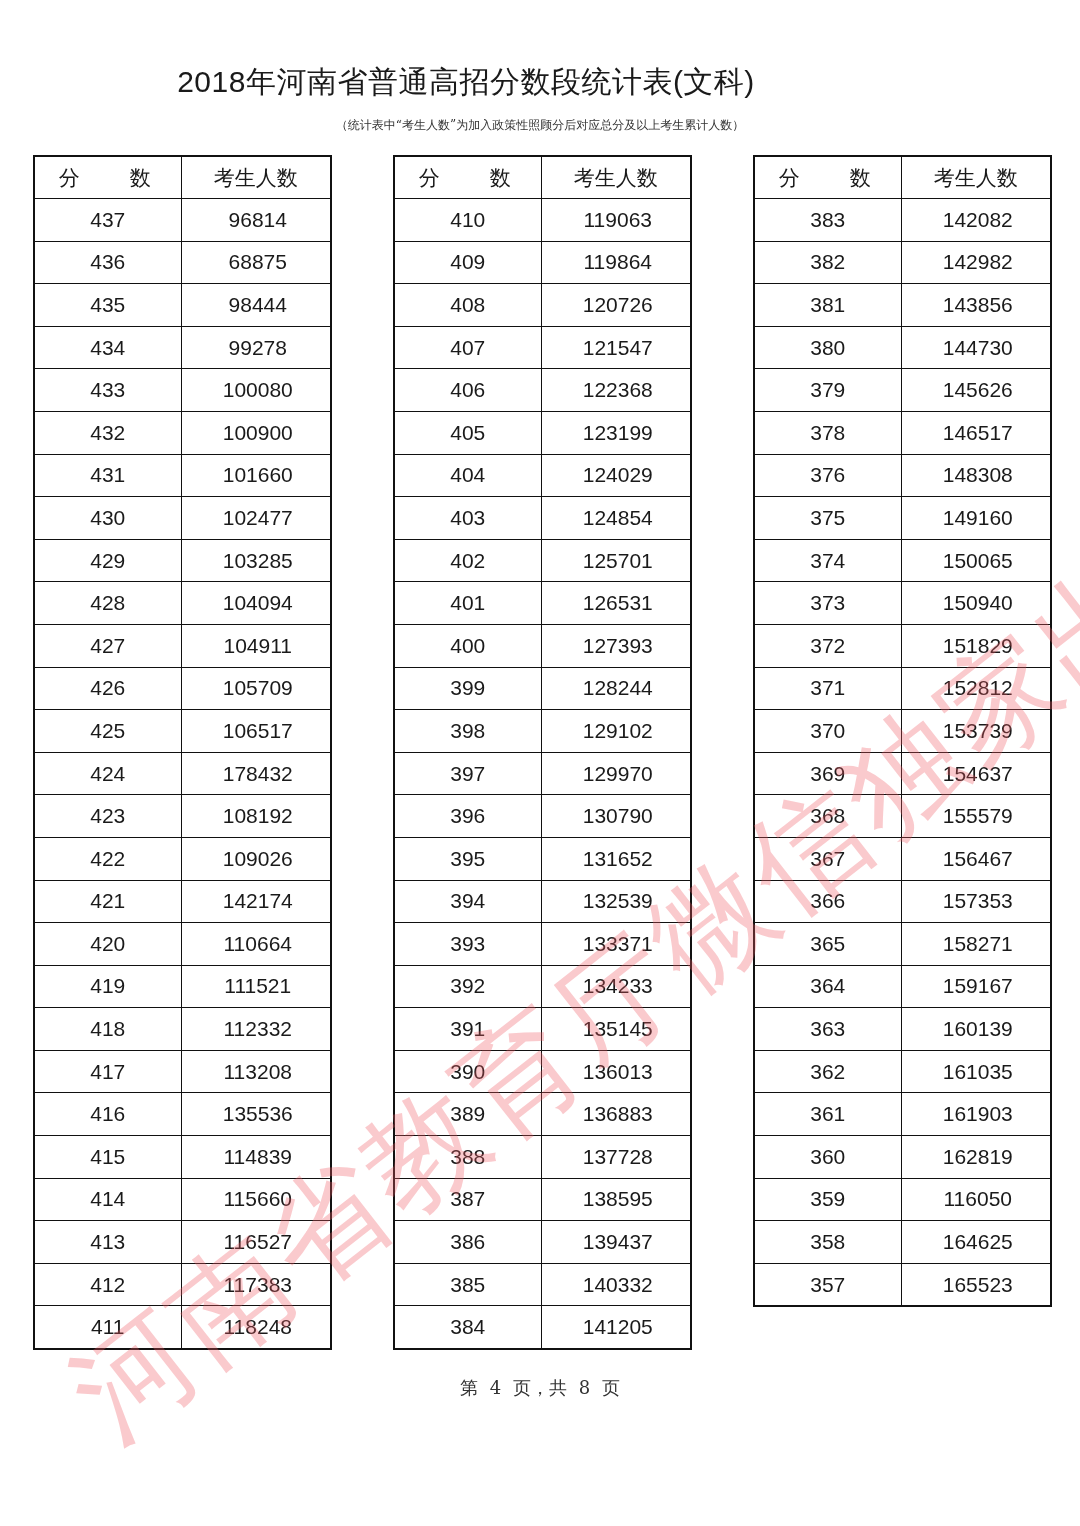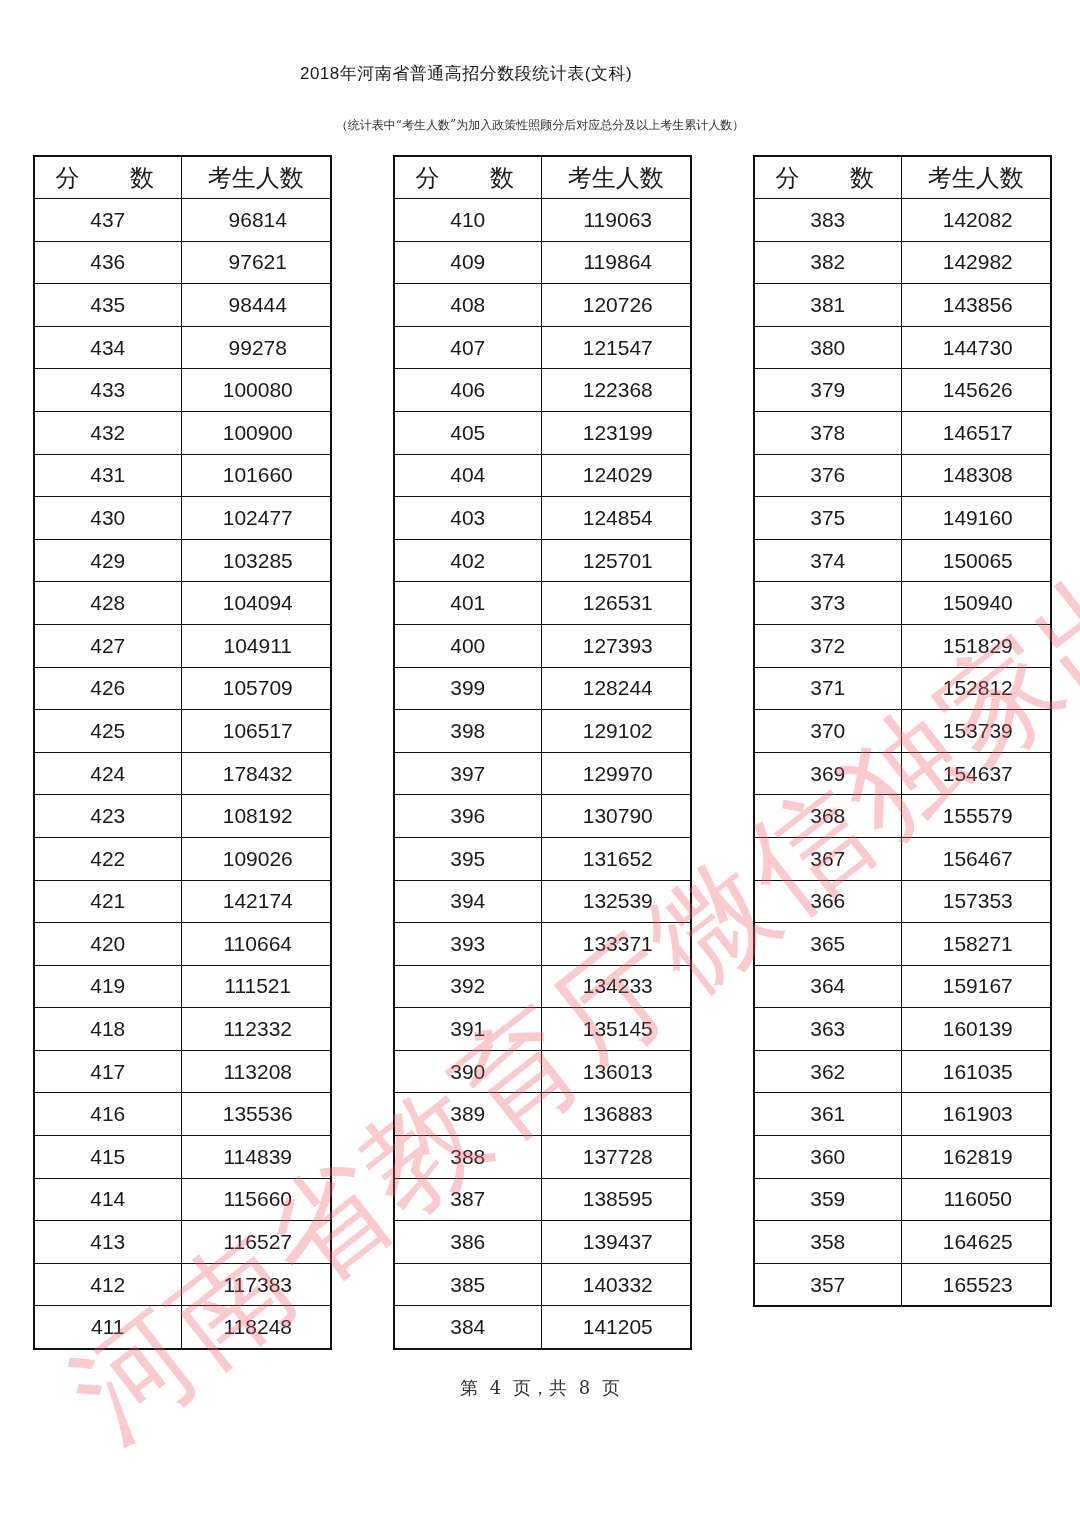--- a/index.html
+++ b/index.html
@@ -1,26 +1,26 @@
 <!DOCTYPE html>
 <html><head>
 <meta charset="utf-8">
 <style>
   html, body { margin: 0; padding: 0; background: #ffffff; }
   body { width: 1080px; height: 1526px; position: relative; overflow: hidden;
          font-family: "Liberation Sans", "DejaVu Sans", sans-serif; color: #1a1a1a; }
   .title { position: absolute; top: 62px; left: 0; width: 932px; text-align: center;
-           font-size: 17px; letter-spacing: 0.5px; color: #1a1a1a; }
+           font-size: 30px; letter-spacing: 0.5px; color: #1a1a1a; }
   .subtitle { position: absolute; top: 117px; left: 0; width: 1080px; text-align: center;
               font-family: "DejaVu Serif", "Liberation Serif", serif; font-size: 12px; color: #333; }
   .tbl { position: absolute; top: 155px; width: 297px; border-collapse: collapse;
          border: 2px solid #111; table-layout: fixed; }
   .tbl td, .tbl th { border: 1.5px solid #111; height: 41.6px; padding: 0;
                      text-align: center; font-size: 21px; font-weight: normal; color: #1a1a1a; }
-  .tbl th { height: 41px; font-size: 24px; margin-left: 48px; }
+  .tbl th { height: 41px; font-size: 21px; margin-left: 48px; }
   .tbl th.score-h { letter-spacing: 22px; text-indent: 16px; }
   .tbl td.count { padding-left: 4px; }
   #t0 { left: 33px; } #t1 { left: 393px; } #t2 { left: 753px; }
   .tbl col.c1 { width: 147px; } .tbl col.c2 { width: 150px; }
   .footer { position: absolute; top: 1376px; left: 0; width: 1080px; text-align: center;
             font-family: "DejaVu Serif", "Liberation Serif", serif; font-size: 18px; color: #333;
             word-spacing: 6px; }
   .watermark { position: absolute; left: 40px; top: 720px; width: 1400px;
                transform-origin: 0 0; transform: rotate(-38deg);
                font-family: "DejaVu Sans", sans-serif; font-size: 118px; color: rgba(240,90,100,0.32);
@@ -44,21 +44,21 @@
     <th>考生人数</th>
   </tr>
     </thead>
   <tbody>
       <tr>
         <td>437</td>
         <td class="count">96814</td>
       </tr>
       <tr>
         <td>436</td>
-        <td class="count">97621</td>
+        <td class="count">68875</td>
       </tr>
       <tr>
         <td>435</td>
         <td class="count">98444</td>
       </tr>
       <tr>
         <td>434</td>
         <td class="count">99278</td>
       </tr>
       <tr>

